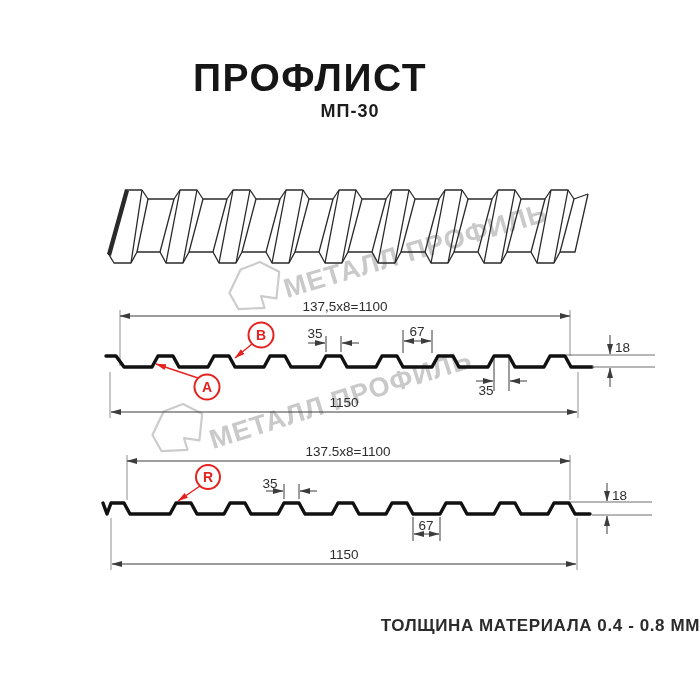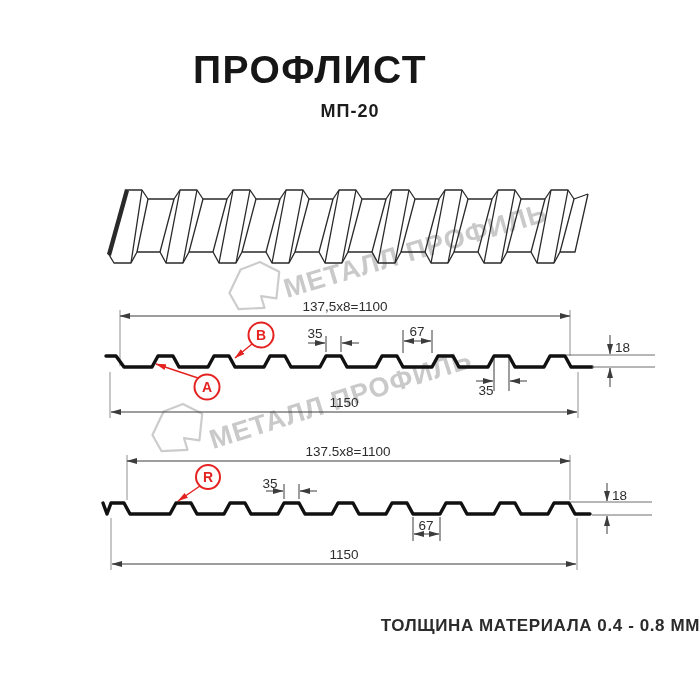--- a/index.html
+++ b/index.html
@@ -1,18 +1,18 @@
 <!DOCTYPE html>
 <html><head>
 <meta charset="utf-8">
 <style>
   html,body{margin:0;padding:0;background:#ffffff;}
   .canvas{position:relative;width:700px;height:700px;background:#ffffff;overflow:hidden;
           font-family:"Liberation Sans",sans-serif;}
-  .title{position:absolute;top:48px;left:0;width:620px;text-align:center;
+  .title{position:absolute;top:56px;left:0;width:620px;text-align:center;
          font-size:39px;font-weight:700;letter-spacing:1.5px;color:#161616;}
   .subtitle{position:absolute;top:101px;left:0;width:700px;text-align:center;
             font-size:18px;font-weight:700;letter-spacing:1px;color:#1c1c1c;}
   .footer{position:absolute;top:616px;left:0;width:700px;text-align:right;
           font-size:17px;font-weight:700;letter-spacing:0.6px;color:#2b2b2b;}
   svg{position:absolute;top:0;left:0;}
   .dim-text{font-size:13.5px;fill:#2d2d2d;}
   .dim-line{stroke:#3c3c3c;stroke-width:1;fill:none;}
   .ext-line{stroke:#8f8f8f;stroke-width:1;fill:none;}
   .guide{stroke:#6f6f6f;stroke-width:1;fill:none;}
@@ -23,21 +23,21 @@
   .red-circ{stroke:#e42320;stroke-width:2;fill:#ffffff;}
   .red-lbl{fill:#e42320;font-size:14px;font-weight:700;text-anchor:middle;}
   .red-line{stroke:#e42320;stroke-width:1.4;fill:none;}
 </style>
 </head>
 <body>
 
 <div class="canvas">
 
   <div class="title">ПРОФЛИСТ</div>
-  <div class="subtitle">МП-20</div>
+  <div class="subtitle">МП-30</div>
 
   <svg width="700" height="700" viewBox="0 0 700 700">
     <defs>
       <marker id="mA" markerWidth="11" markerHeight="8" refX="10" refY="4" orient="auto-start-reverse" markerUnits="userSpaceOnUse">
         <path d="M0,1 L10.5,4 L0,7 Z" fill="#3c3c3c"></path>
       </marker>
       <marker id="mR" markerWidth="11" markerHeight="8" refX="10" refY="4" orient="auto-start-reverse" markerUnits="userSpaceOnUse">
         <path d="M0,1 L10.5,4 L0,7 Z" fill="#e42320"></path>
       </marker>
     </defs>

